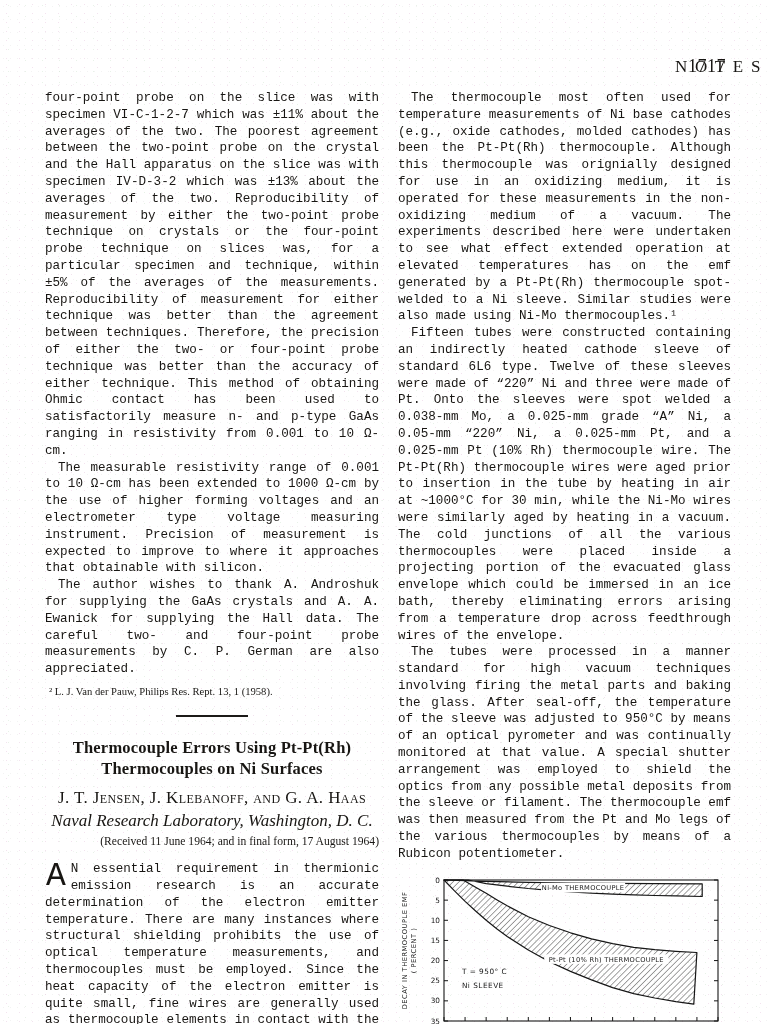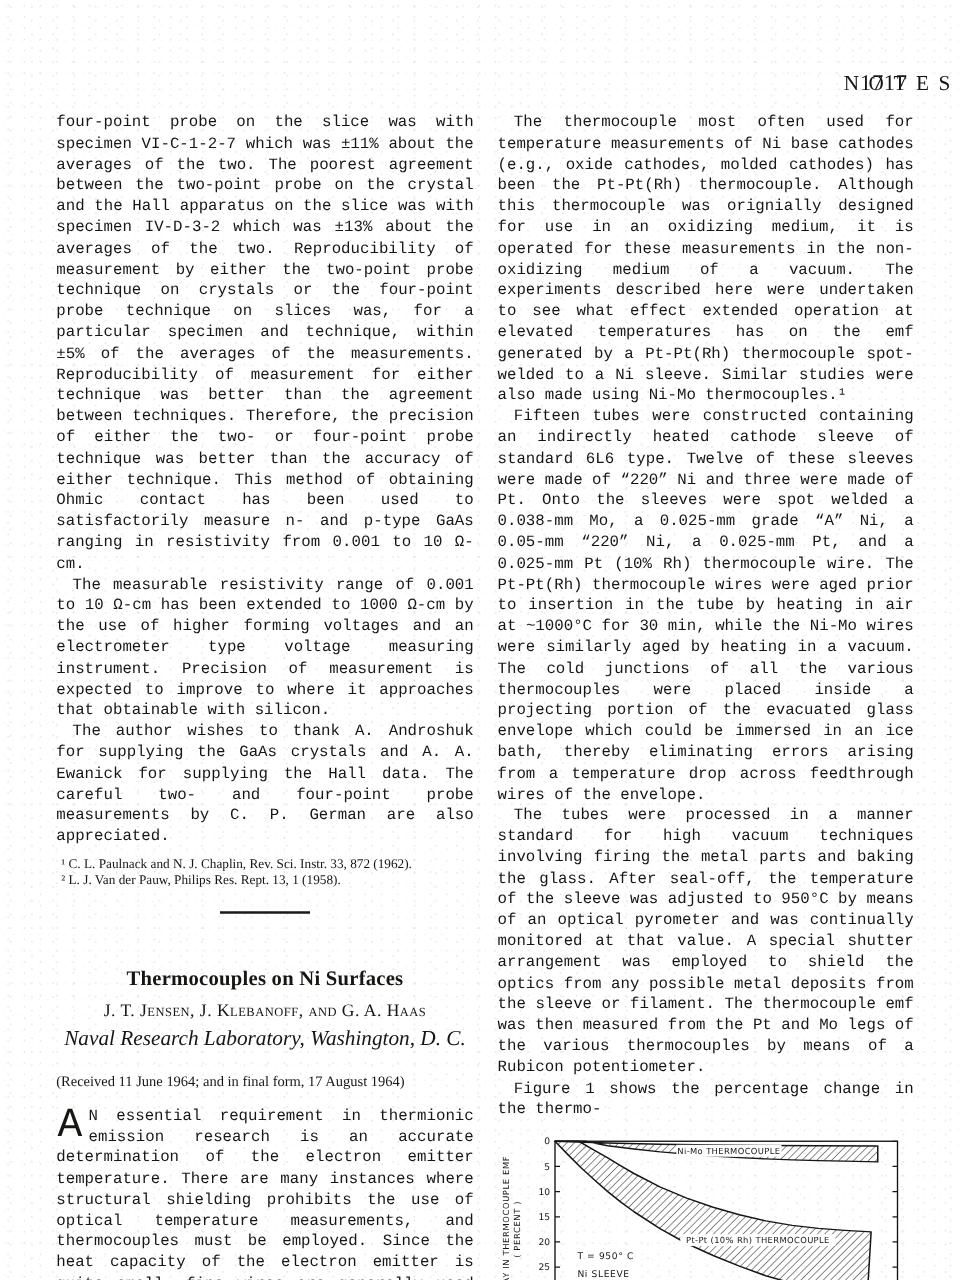--- a/index.html
+++ b/index.html
@@ -27,23 +27,23 @@
   .col-right{left:398px;width:333px;}
   p.body-text{margin:0;text-align:justify;font-size:12.6px;line-height:16.8px;font-family:Liberation Mono, monospace;}
   p.indent{text-indent:13px;}
   .footnotes{margin-top:7px;font-size:10.6px;line-height:13.4px;}
   .footnotes p{margin:0;text-align:left;padding-left:8px;text-indent:-4px;}
   .rule{width:72px;height:2px;background:#1c1a18;margin:17px auto 0;}
   h2.article-title{
     margin:20px 0 0;font-size:16.5px;line-height:21px;text-align:center;
     font-weight:700;letter-spacing:.2px;
   }
-  .authors{margin-top:9px;text-align:center;font-size:14px;font-variant:small-caps;letter-spacing:.4px;}
+  .authors{margin-top:9px;text-align:center;font-size:17px;font-variant:small-caps;letter-spacing:.4px;}
   .affiliation{margin-top:3px;text-align:center;font-style:italic;font-size:17px;}
-  .received{margin-top:18px;text-align:left;font-size:11.6px;}
+  .received{margin-top:4px;text-align:right;font-size:11.6px;}
   p.opening{margin-top:13px;}
   .dropcap{float:left;font-size:33px;line-height:27px;padding:2px 5px 0 1px;}
   figure{margin:8px 0 0;padding:0;}
   #chart svg{display:block;}
   figcaption.caption{
     font-size:17px;line-height:13.4px;text-align:justify;text-indent:9px;margin-top:22px;
   }
 </style>
 </head>
 <body>
@@ -51,39 +51,37 @@
 <div class="page">
 
   <div class="header-title">NOTES</div>
   <div class="page-number">1717</div>
 
   <div class="col col-left">
     <p class="body-text">four-point probe on the slice was with specimen VI-C-1-2-7 which was ±11% about the averages of the two. The poorest agreement between the two-point probe on the crystal and the Hall apparatus on the slice was with specimen IV-D-3-2 which was ±13% about the averages of the two. Reproducibility of measurement by either the two-point probe technique on crystals or the four-point probe technique on slices was, for a particular specimen and technique, within ±5% of the averages of the measurements. Reproducibility of measurement for either technique was better than the agreement between techniques. Therefore, the precision of either the two- or four-point probe technique was better than the accuracy of either technique. This method of obtaining Ohmic contact has been used to satisfactorily measure n- and p-type GaAs ranging in resistivity from 0.001 to 10 Ω-cm.</p>
     <p class="body-text indent">The measurable resistivity range of 0.001 to 10 Ω-cm has been extended to 1000 Ω-cm by the use of higher forming voltages and an electrometer type voltage measuring instrument. Precision of measurement is expected to improve to where it approaches that obtainable with silicon.</p>
     <p class="body-text indent">The author wishes to thank A. Androshuk for supplying the GaAs crystals and A. A. Ewanick for supplying the Hall data. The careful two- and four-point probe measurements by C. P. German are also appreciated.</p>
     <div class="footnotes">
-      <p>¹ C. L. Paulnack and N. J. Chaplin, Rev. Sci. Instr. 33, 872 (1962).</p>
       <p>² L. J. Van der Pauw, Philips Res. Rept. 13, 1 (1958).</p>
     </div>
 
     <div class="rule"></div>
 
-    <h2 class="article-title"><br><span>Thermocouples on Ni Surfaces</span></h2>
+    <h2 class="article-title"><span>Thermocouple Errors Using Pt-Pt(Rh)</span><br><span>Thermocouples on Ni Surfaces</span></h2>
     <div class="authors">J. T. Jensen, J. Klebanoff, and G. A. Haas</div>
     <div class="affiliation">Naval Research Laboratory, Washington, D. C.</div>
     <div class="received">(Received 11 June 1964; and in final form, 17 August 1964)</div>
 
     <p class="body-text opening"><span class="dropcap">A</span><span>N essential requirement in thermionic emission research is an accurate determination of the electron emitter temperature. There are many instances where structural shielding prohibits the use of optical temperature measurements, and thermocouples must be employed. Since the heat capacity of the electron emitter is quite small, fine wires are generally used as thermocouple elements in contact with the emitter in order to avoid cooling the junction by heat conduction. The thermocouple wires are generally placed in intimate physical contact with the surface to be measured (i.e., spot-welded) and therefore are subject to contamination by it. This contamination does not contribute to the emf generated by the thermocouple as long as it is restricted to the isothermal region of the junction. However, if the isothermal region of the junction is small, it is possible for contaminating atoms (Ni, Cu, Mg, Fe, Si, Mn, etc.) to diffuse or be evaporated to regions</span></p>
   </div>
 
   <div class="col col-right">
     <p class="body-text indent">The thermocouple most often used for temperature measurements of Ni base cathodes (e.g., oxide cathodes, molded cathodes) has been the Pt-Pt(Rh) thermocouple. Although this thermocouple was orignially designed for use in an oxidizing medium, it is operated for these measurements in the non-oxidizing medium of a vacuum. The experiments described here were undertaken to see what effect extended operation at elevated temperatures has on the emf generated by a Pt-Pt(Rh) thermocouple spot-welded to a Ni sleeve. Similar studies were also made using Ni-Mo thermocouples.¹</p>
     <p class="body-text indent">Fifteen tubes were constructed containing an indirectly heated cathode sleeve of standard 6L6 type. Twelve of these sleeves were made of “220” Ni and three were made of Pt. Onto the sleeves were spot welded a 0.038-mm Mo, a 0.025-mm grade “A” Ni, a 0.05-mm “220” Ni, a 0.025-mm Pt, and a 0.025-mm Pt (10% Rh) thermocouple wire. The Pt-Pt(Rh) thermocouple wires were aged prior to insertion in the tube by heating in air at ~1000°C for 30 min, while the Ni-Mo wires were similarly aged by heating in a vacuum. The cold junctions of all the various thermocouples were placed inside a projecting portion of the evacuated glass envelope which could be immersed in an ice bath, thereby eliminating errors arising from a temperature drop across feedthrough wires of the envelope.</p>
     <p class="body-text indent">The tubes were processed in a manner standard for high vacuum techniques involving firing the metal parts and baking the glass. After seal-off, the temperature of the sleeve was adjusted to 950°C by means of an optical pyrometer and was continually monitored at that value. A special shutter arrangement was employed to shield the optics from any possible metal deposits from the sleeve or filament. The thermocouple emf was then measured from the Pt and Mo legs of the various thermocouples by means of a Rubicon potentiometer.</p>
-    <p class="body-text indent">Figure 1 shows the percentage change in the thermo-</p>
 
     <figure>
       <div id="chart">
           <svg viewBox="0 0 334 178" width="334" height="178">
             <defs>
               <pattern id="hatch" width="4.2" height="4.2" patternUnits="userSpaceOnUse" patternTransform="rotate(45)">
                 <line x1="0" y1="0" x2="0" y2="4.2" stroke="#161616" stroke-width="0.8"></line>
               </pattern>
             </defs>
             <rect x="46" y="9" width="274" height="141" fill="none" stroke="#161616" stroke-width="1.1"></rect>

